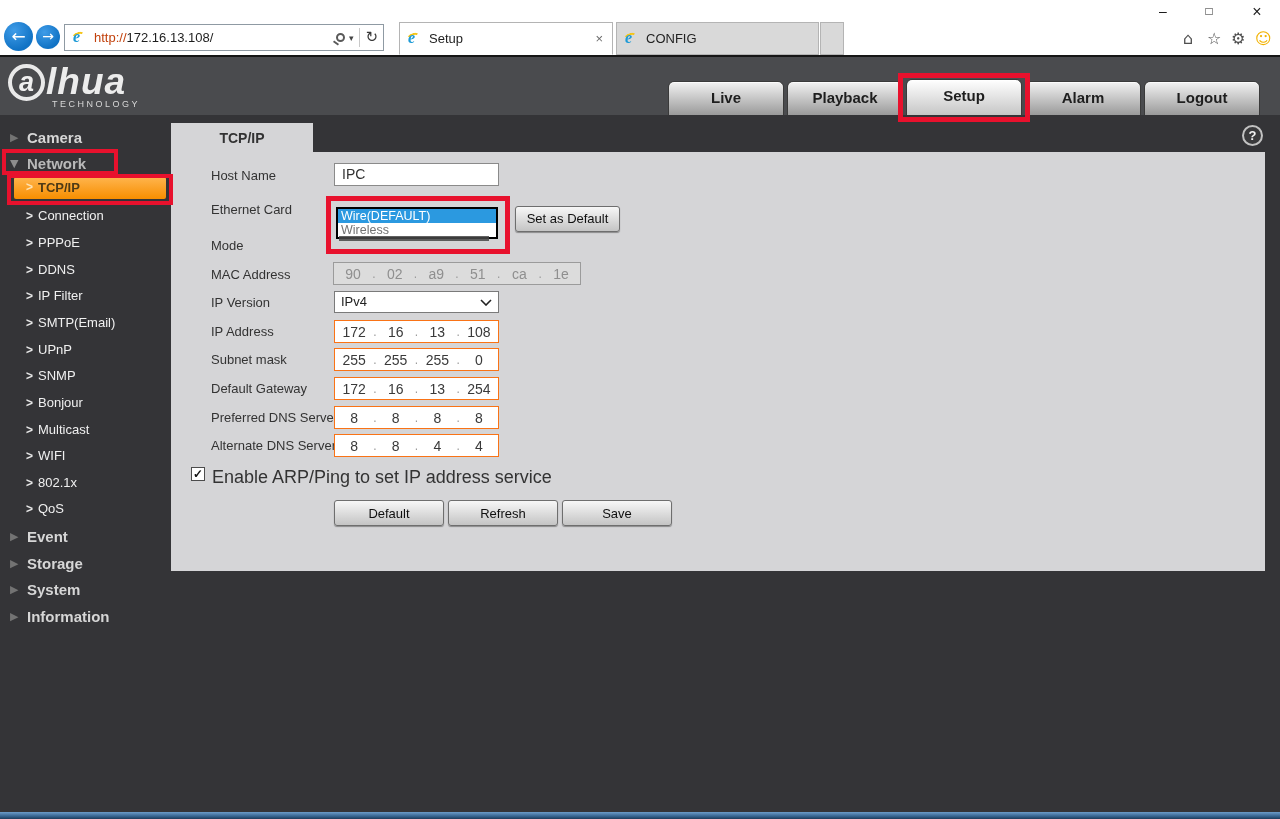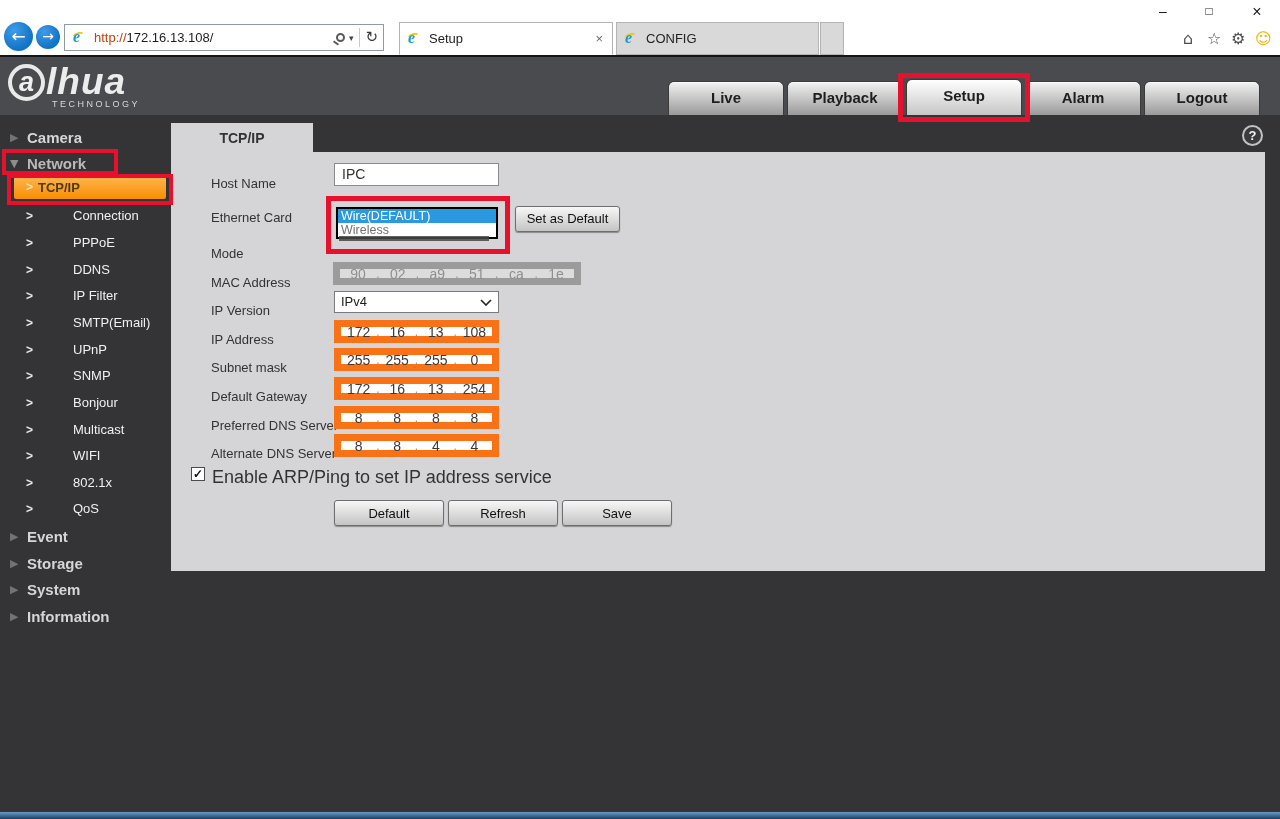--- a/index.html
+++ b/index.html
@@ -56,42 +56,42 @@
     border-radius:6px 6px 0 0; background:linear-gradient(#f2f2f2,#9a9a9a);
     font-weight:bold; font-size:15px; color:#1e1e1e; text-align:center; line-height:32px;
     box-shadow:inset 0 1px 0 rgba(255,255,255,.7); }
   .nav-btn.active { background:linear-gradient(#ffffff,#c6c6c6); height:36px; top:79px; }
 
   
   .side-item { position:absolute; left:0; width:171px; height:22px; white-space:nowrap; }
   .side-item .tri { position:absolute; left:10px; top:4px; font-size:11px; color:#737373; }
   .side-item .g-label { position:absolute; left:27px; top:2px; font-weight:bold; font-size:15px; color:#d6d6d6; }
   .side-item .s-prefix { position:absolute; left:26px; top:3px; font-weight:bold; font-size:12px; color:#e8e8e8; }
-  .side-item .s-label { position:absolute; left:38px; top:2px; font-size:13px; color:#f0f0f0;margin-left:35px; }
+  .side-item .s-label { position:absolute; left:38px; top:2px; font-size:13px; color:#f0f0f0; }
   .tcpip-bar { position:absolute; left:14px; top:177px; width:152px; height:22px; border-radius:2px;
     background:linear-gradient(#ffb54e,#f78e00); }
   .tcpip-bar .s-prefix { position:absolute; left:12px; top:3px; font-weight:bold; font-size:12px; color:#ffe3b3; }
   .tcpip-bar .s-label { position:absolute; left:24px; top:3px; font-weight:bold; font-size:13px; color:#4e3a16; }
 
   
   .anno { position:absolute; border:5px solid #e8112d; pointer-events:none; }
   .anno.thin { border-width:4px; }
 
   
   .tab-label { position:absolute; left:171px; top:123px; width:142px; height:29px; background:#d5d5d7;
     font-weight:bold; font-size:14px; color:#333; text-align:center; line-height:30px; }
   .help-circle { position:absolute; left:1242px; top:125px; width:21px; height:21px; border:2px solid #c2c2c2;
     border-radius:50%; color:#f2f2f2; font-weight:bold; font-size:13px; text-align:center; line-height:18px;
     background:#3a3a3c; }
   .panel { position:absolute; left:171px; top:152px; width:1094px; height:419px; background:#d5d5d7; }
 
-  .f-label { position:absolute; font-size:13px; color:#333;margin-top:8px; }
+  .f-label { position:absolute; font-size:13px; color:#333; }
   .text-input { position:absolute; left:334px; width:165px; height:23px; background:#fff; border:1px solid #8a8a8a;
     font-size:14px; color:#333; padding-left:7px; line-height:21px; }
-  .seg-field { position:absolute; left:334px; width:165px; height:23px; background:#fff; border:7px solid #f97316;
+  .seg-field { position:absolute; left:334px; width:165px; height:23px; background:#fff; border:1px solid #f97316;
     display:flex; align-items:center; font-size:14px; color:#3a3a3a; }
   .seg-field.mac { left:333px; width:248px; background:#dcdcdc; border-color:#9b9b9b; color:#8f8f8f; }
   .seg-field .seg { flex:1 1 0; text-align:center; }
   .seg-field .dot { flex:0 0 auto; color:#9a9a9a; font-size:12px; }
   .select { position:absolute; left:334px; width:165px; height:22px; background:#fff; border:1px solid #7a7a7a;
     font-size:13px; color:#222; padding-left:6px; line-height:20px; }
   .select svg { position:absolute; right:6px; top:7px; }
 
   .listbox { position:absolute; left:336px; top:207px; width:162px; border:2px solid #000; background:#fff; }
   .lb-opt { height:14px; font-size:12.5px; line-height:14px; padding-left:3px; color:#737373; background:#fff; }

